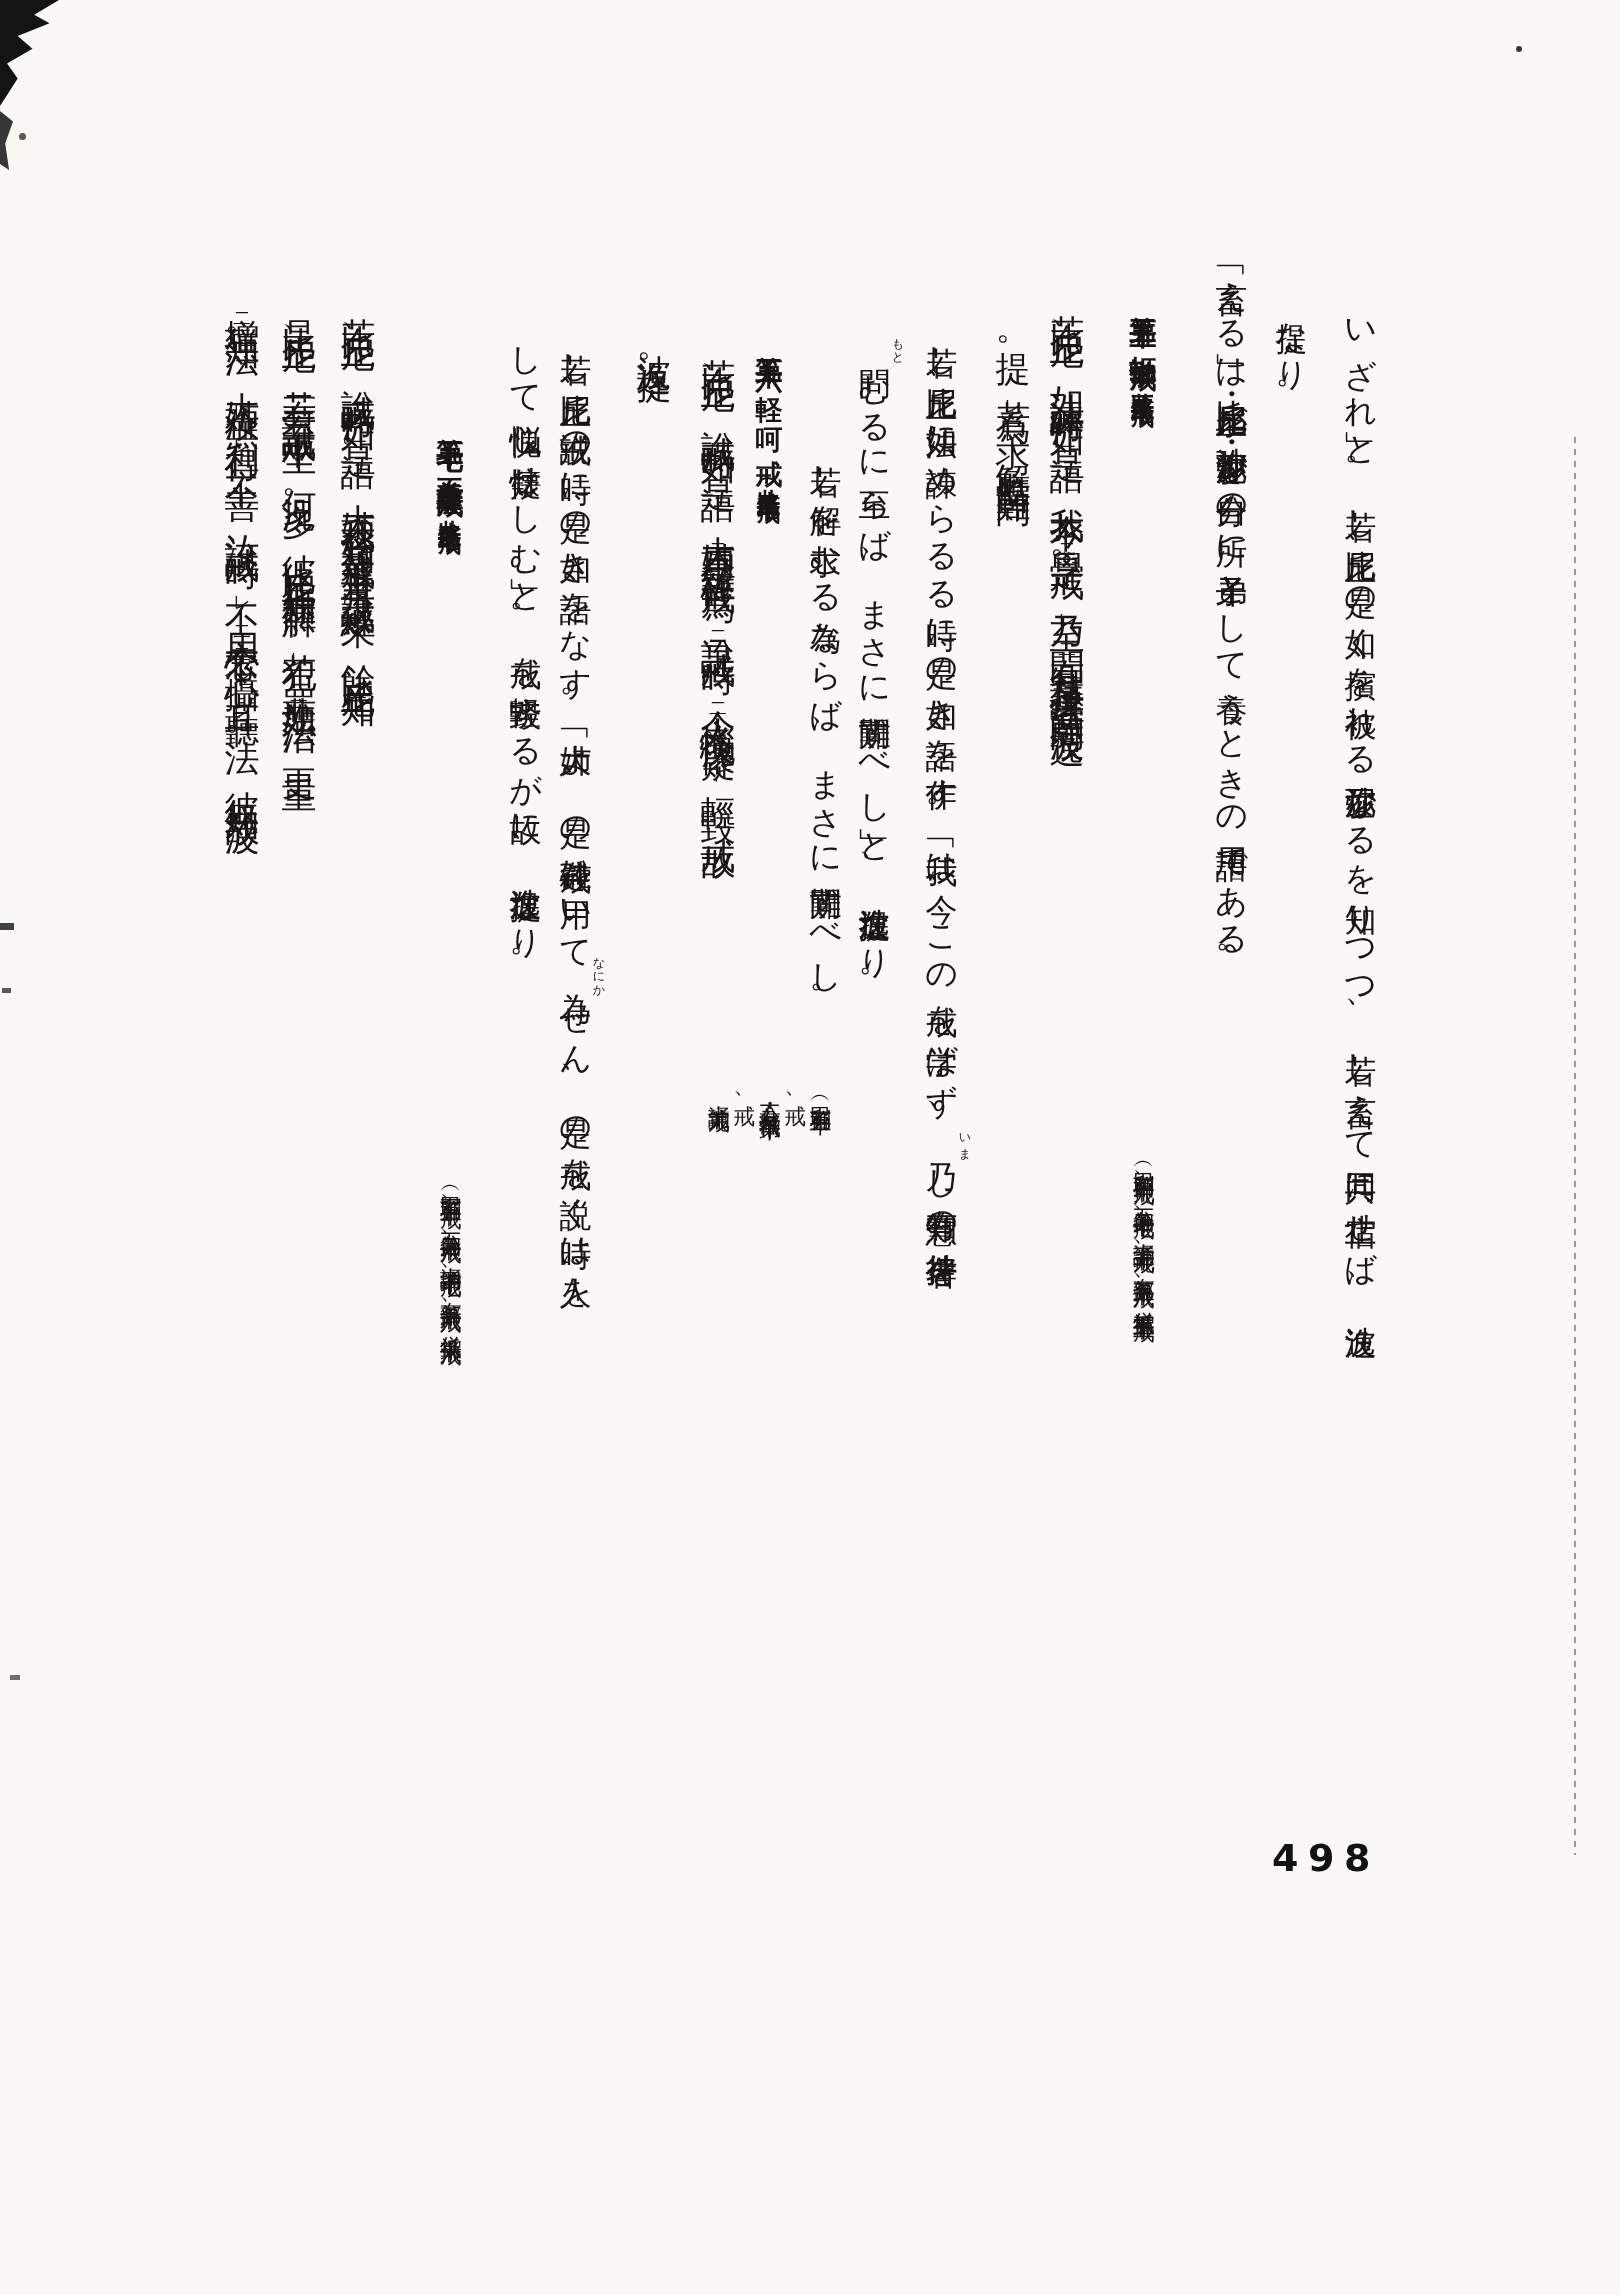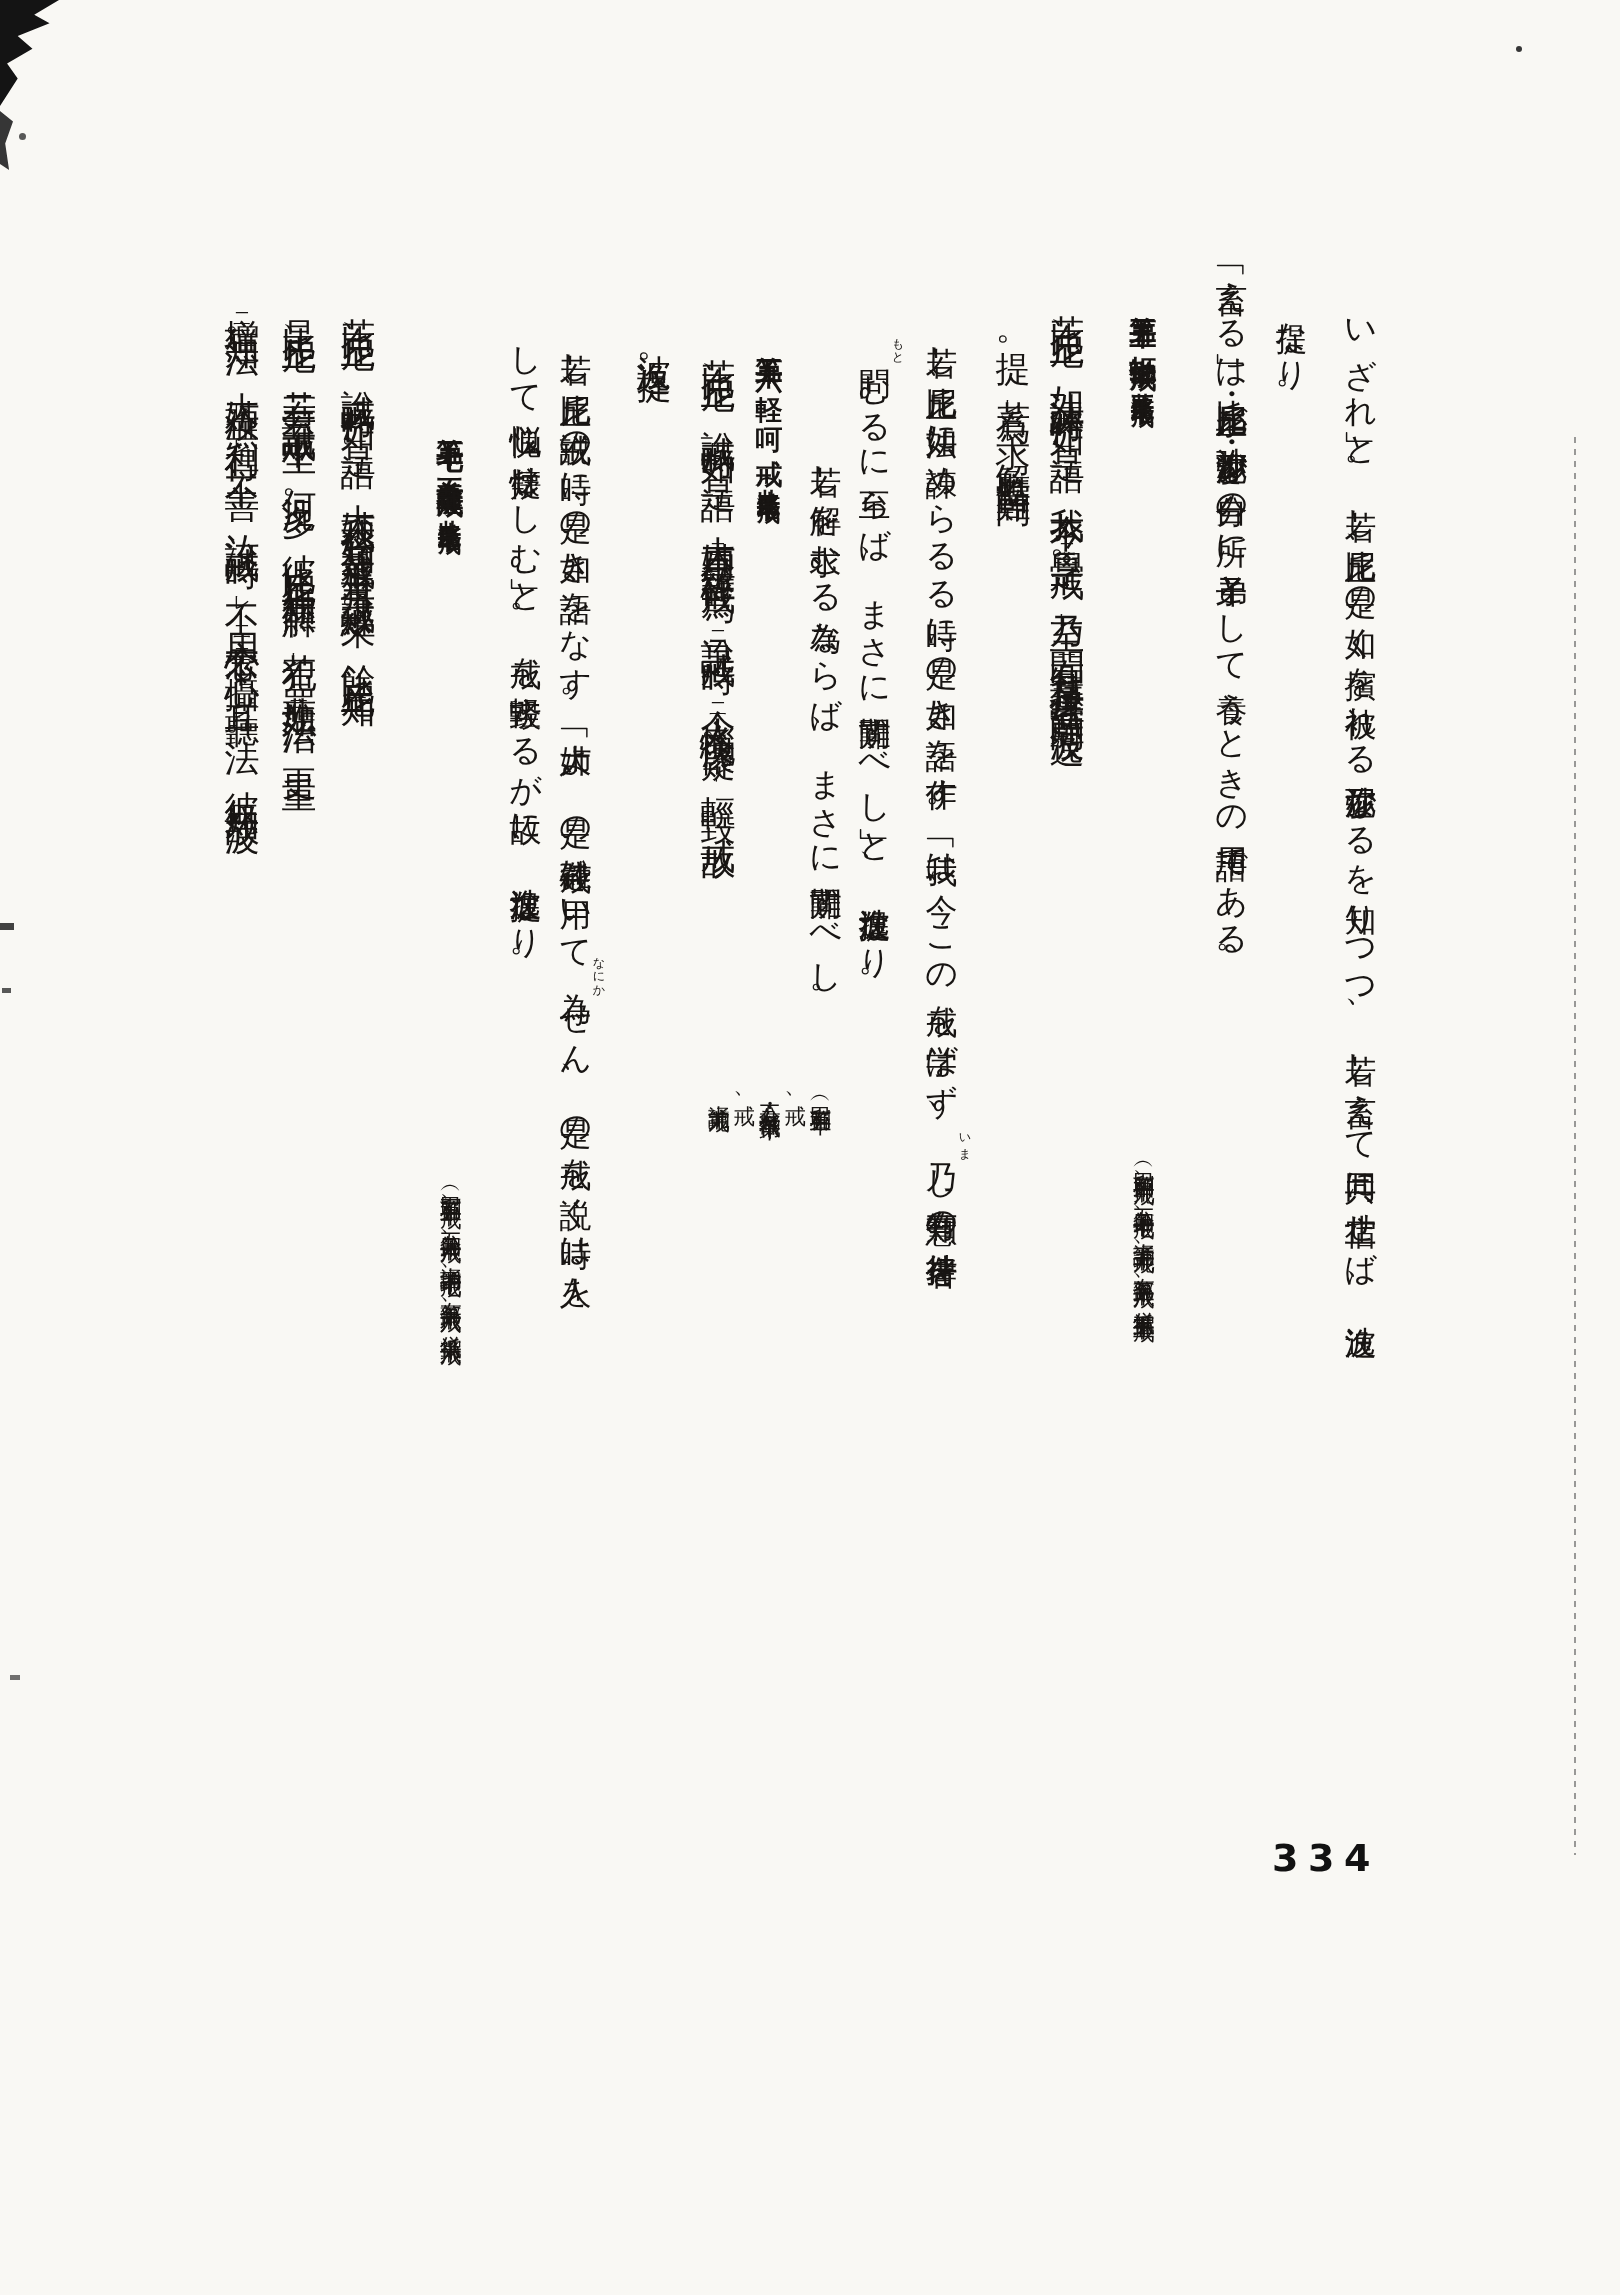--- a/index.html
+++ b/index.html
@@ -101,16 +101,16 @@
 
   <div class="vcol heading" style="right:1156px; top:417px;">
     <span class="h-title">第五十七　不尊重布薩戒</span>
     <span class="h-common">（共比丘第七十三戒）</span>
     <span class="h-refs" style="top:761px; height:633px;">（巴利第百五十一戒、五分第四十八戒、十誦第四十七戒、有部第六十六戒、僧祇第六十戒）</span>
   </div>
   <div class="vcol kanbun" style="right:1245px; top:290px;">若比丘尼、說戒時作<span class="kt">二</span>如<span class="kt">レ</span>是語<span class="kt">一</span>。大姉我今始知<span class="kt">下</span>是戒半月半月說<span class="kt">二</span>戒經<span class="kt">一</span>來<span class="kt">上</span>。餘比丘尼知<span class="kt">二</span></div>
   <div class="vcol kanbun" style="right:1304px; top:292px;">是比丘尼、若二若三說戒中坐、何況多。彼比丘尼無知無解。若犯<span class="kt">レ</span>罪應<span class="kt">二</span>如法治<span class="kt">一</span>、更重</div>
   <div class="vcol kanbun" style="right:1361px; top:292px;">增<span class="kt">二</span>無知法<span class="kt">一</span>。大姉汝無<span class="kt">レ</span>利得<span class="kt">レ</span>不善、汝說戒時、不<span class="kt">レ</span>用<span class="kt">二</span>心念<span class="kt">一</span>不<span class="kt">二</span>一心攝<span class="kt">レ</span>耳聽<span class="kt">レ</span>法<span class="kt">一</span>。彼無知故波</div>
 
-  <div class="pagenum">334</div>
+  <div class="pagenum">498</div>
 
 </div>
 
 
 </body></html>

